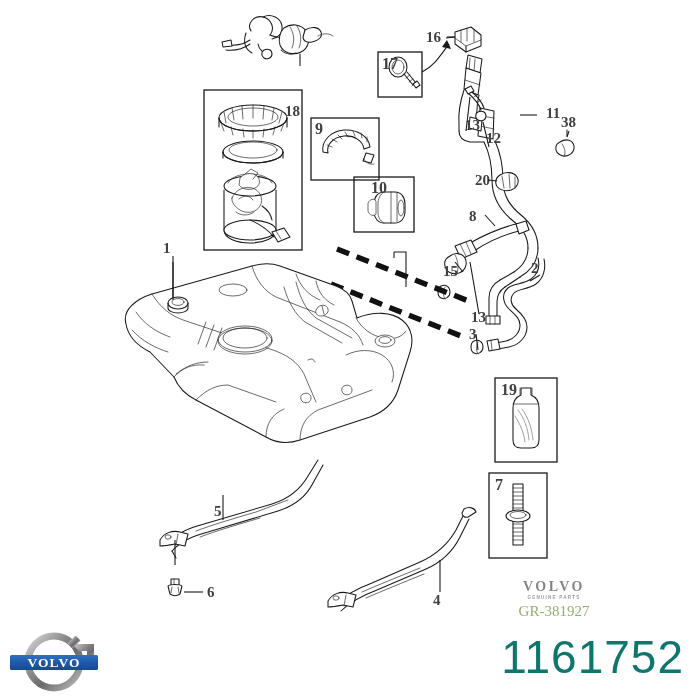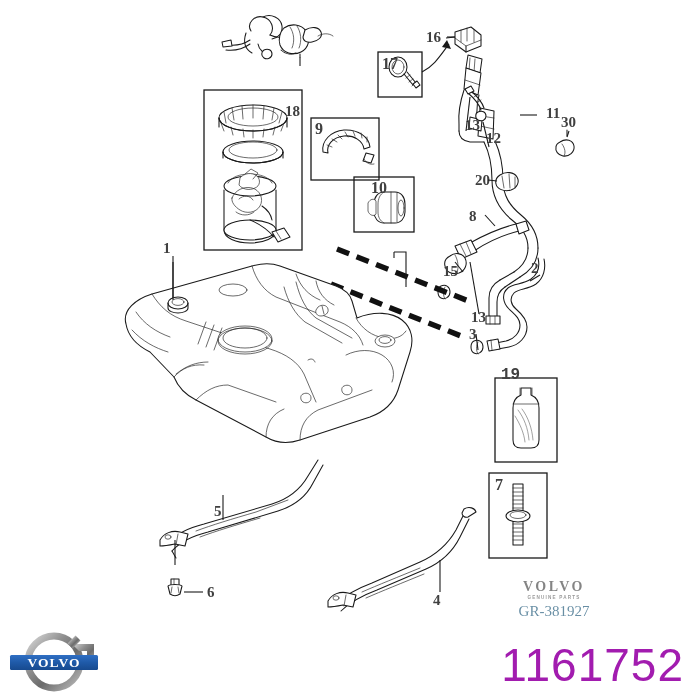--- a/index.html
+++ b/index.html
@@ -31,26 +31,26 @@
     line-height: 1;
     white-space: nowrap;
   }
   .box-label {
     font-size: 16px;
   }
   
   #footer-partno {
     position: absolute;
     right: 16px;
-    bottom: 12px;
+    bottom: 20px;
     font-family: "Liberation Sans", sans-serif;
     font-size: 46px;
     font-weight: 400;
     letter-spacing: 1px;
-    color: #a21caf;
+    color: #0f766e;
     line-height: 1;
   }
   #volvo-logo {
     position: absolute;
     left: 6px;
     bottom: 8px;
     width: 104px;
     height: 68px;
   }
   #watermark {
@@ -73,21 +73,21 @@
     font-family: "Liberation Sans", sans-serif;
     font-size: 4.6px;
     font-weight: 700;
     letter-spacing: 1.2px;
     color: #5a5a5a;
     line-height: 1.4;
   }
   #watermark .wm-code {
     font-family: "Liberation Serif", serif;
     font-size: 15px;
-    color: #0c4a6e;
+    color: #4d7c0f;
     margin-top: 2px;
     line-height: 1.1;
   }
 </style>
 </head>
 <body>
 
 <div id="page">
 
   <svg id="diagram-svg" viewBox="0 0 700 700">
@@ -409,23 +409,23 @@
   <div class="callout-label box-label" style="left:315px; top:121px;">9</div>
   <div class="callout-label box-label" style="left:371px; top:180px;">10</div>
   <div class="callout-label" style="left:519px; top:106px;margin-left:27px;">11</div>
   <div class="callout-label" style="left:486px; top:131px;">12</div>
   <div class="callout-label" style="left:458px; top:118px;margin-left:7px;">13</div>
   <div class="callout-label" style="left:471px; top:310px;">13</div>
   <div class="callout-label" style="left:443px; top:264px;">15</div>
   <div class="callout-label" style="left:426px; top:30px;">16</div>
   <div class="callout-label box-label" style="left:382px; top:56px;">17</div>
   <div class="callout-label" style="left:285px; top:68px;margin-top:36px;">18</div>
-  <div class="callout-label box-label" style="left:501px; top:367px;font-family:Liberation Mono, monospace;">19</div>
+  <div class="callout-label box-label" style="left:501px; top:382px;">19</div>
   <div class="callout-label" style="left:475px; top:173px;">20</div>
-  <div class="callout-label" style="left:561px; top:115px;">30</div>
+  <div class="callout-label" style="left:561px; top:115px;">38</div>
 
   <svg style="position:absolute;left:0;top:0;width:700px;height:700px;pointer-events:none;">
     <g style="fill:none;stroke:#1a1a1a;stroke-width:1.1">
       <path d="M447 37 L455 37"></path>
       <path d="M537 115 L520 115"></path>
       <path d="M489 147 L483 122"></path>
       <path d="M466 131 L470 97"></path>
       <path d="M479 314 L470 262"></path>
       <path d="M463 272 L455 262"></path>
       <path d="M485 215 L495 226"></path>

